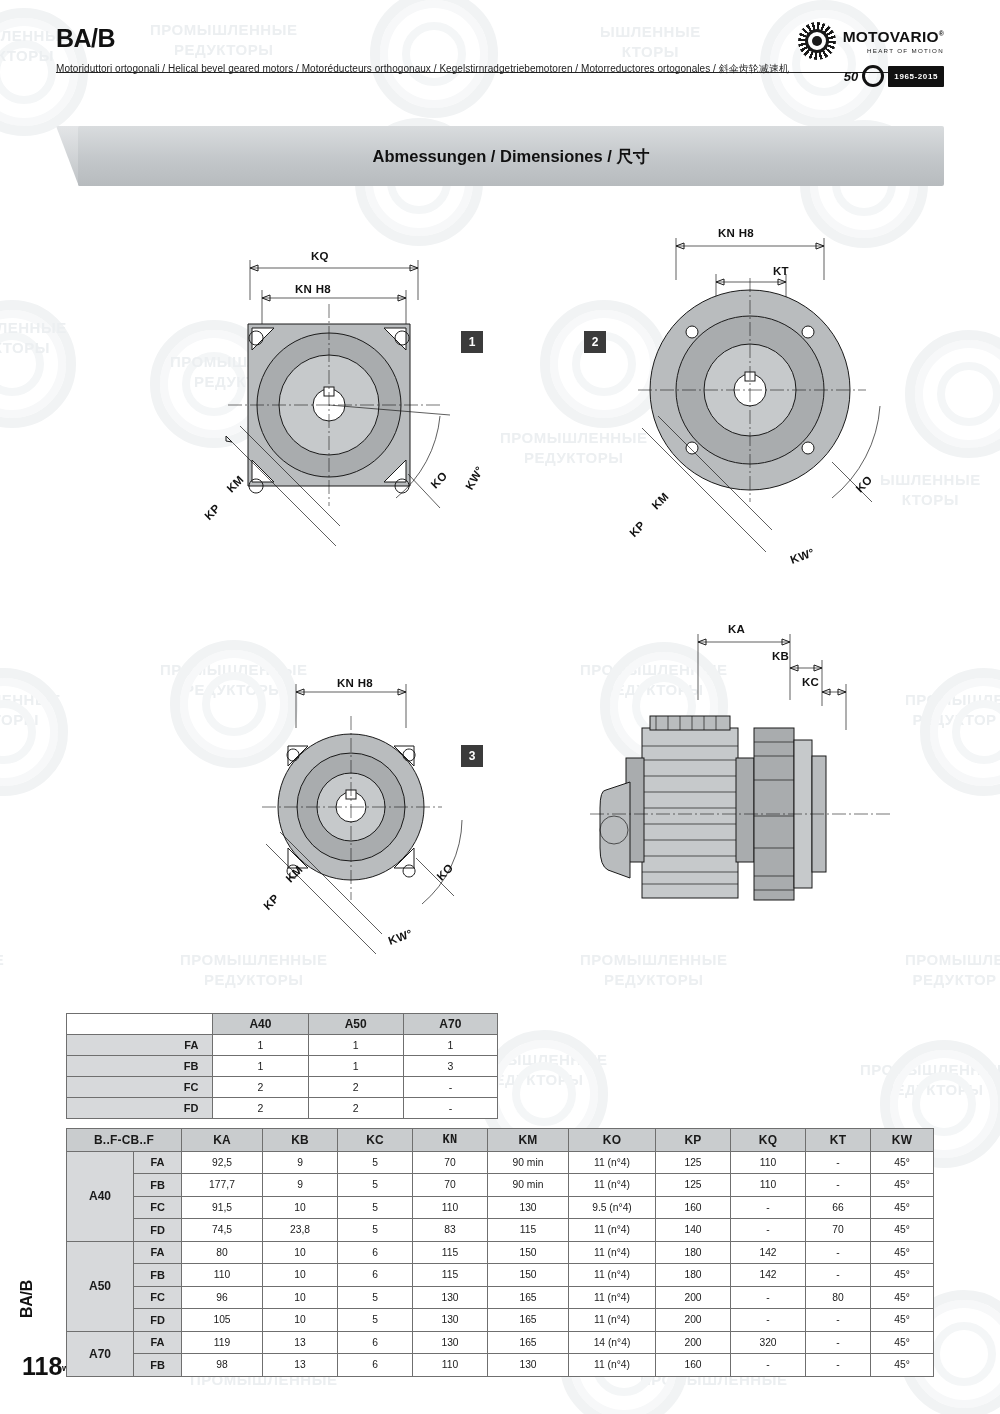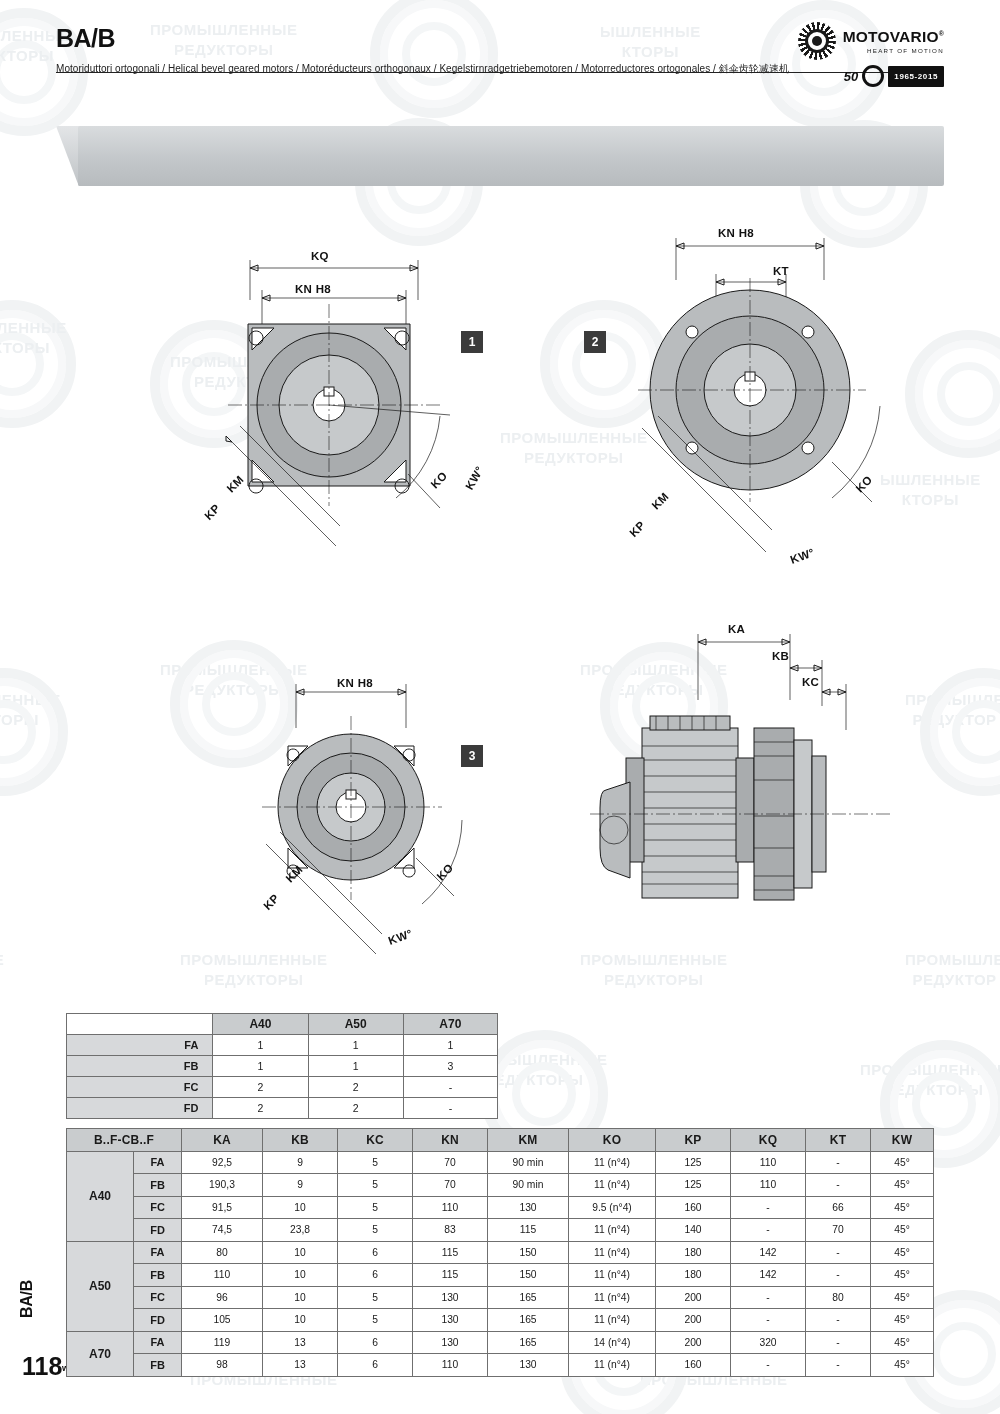--- a/index.html
+++ b/index.html
@@ -233,20 +233,21 @@
   <div class="logo-50">
     <div class="fifty">50</div>
     <div class="fifty-ring"></div>
     <div class="fifty-badge">1965-2015</div>
   </div>
 </div>
 
 <div class="banner-tail"></div>
 <div class="banner">
   <div class="banner-text">
+    <div>Abmessungen / Dimensiones / 尺寸</div>
   </div>
 </div>
 
 <div class="draw" style="left:140px;top:230px;">
 <svg width="360" height="320" viewBox="0 0 360 320">
 
   <path class="thin" d="M110,38 L278,38"></path>
   <path class="thin" d="M110,30 L110,70 M278,30 L278,70"></path>
   <path class="ln" d="M110,38 l8,-3 v6 z M278,38 l-8,-3 v6 z" fill="#1a1a1a"></path>
 
@@ -449,21 +450,21 @@
   </tbody>
 </table>
 
 <table class="t2">
   <thead>
     <tr>
       <th colspan="2" style="width:146px;">B..F-CB..F</th>
       <th style="width:78px;">KA</th>
       <th style="width:72px;">KB</th>
       <th style="width:72px;">KC</th>
-      <th style="width:72px;">KN</th>
+      <th style="width:72px;font-family:Liberation Mono, monospace;">KN</th>
       <th style="width:78px;">KM</th>
       <th style="width:84px;">KO</th>
       <th style="width:72px;">KP</th>
       <th style="width:72px;">KQ</th>
       <th style="width:62px;">KT</th>
       <th style="width:60px;">KW</th>
     </tr>
   </thead>
   <tbody>
 
@@ -476,21 +477,21 @@
       <td>70</td>
       <td>90 min</td>
       <td>11 (n°4)</td>
       <td>125</td>
       <td>110</td>
       <td>-</td>
       <td>45°</td>
     </tr>
     <tr>
       <td class="sub">FB</td>
-      <td>190,3</td>
+      <td>177,7</td>
       <td>9</td>
       <td>5</td>
       <td>70</td>
       <td>90 min</td>
       <td>11 (n°4)</td>
       <td>125</td>
       <td>110</td>
       <td>-</td>
       <td>45°</td>
     </tr>

